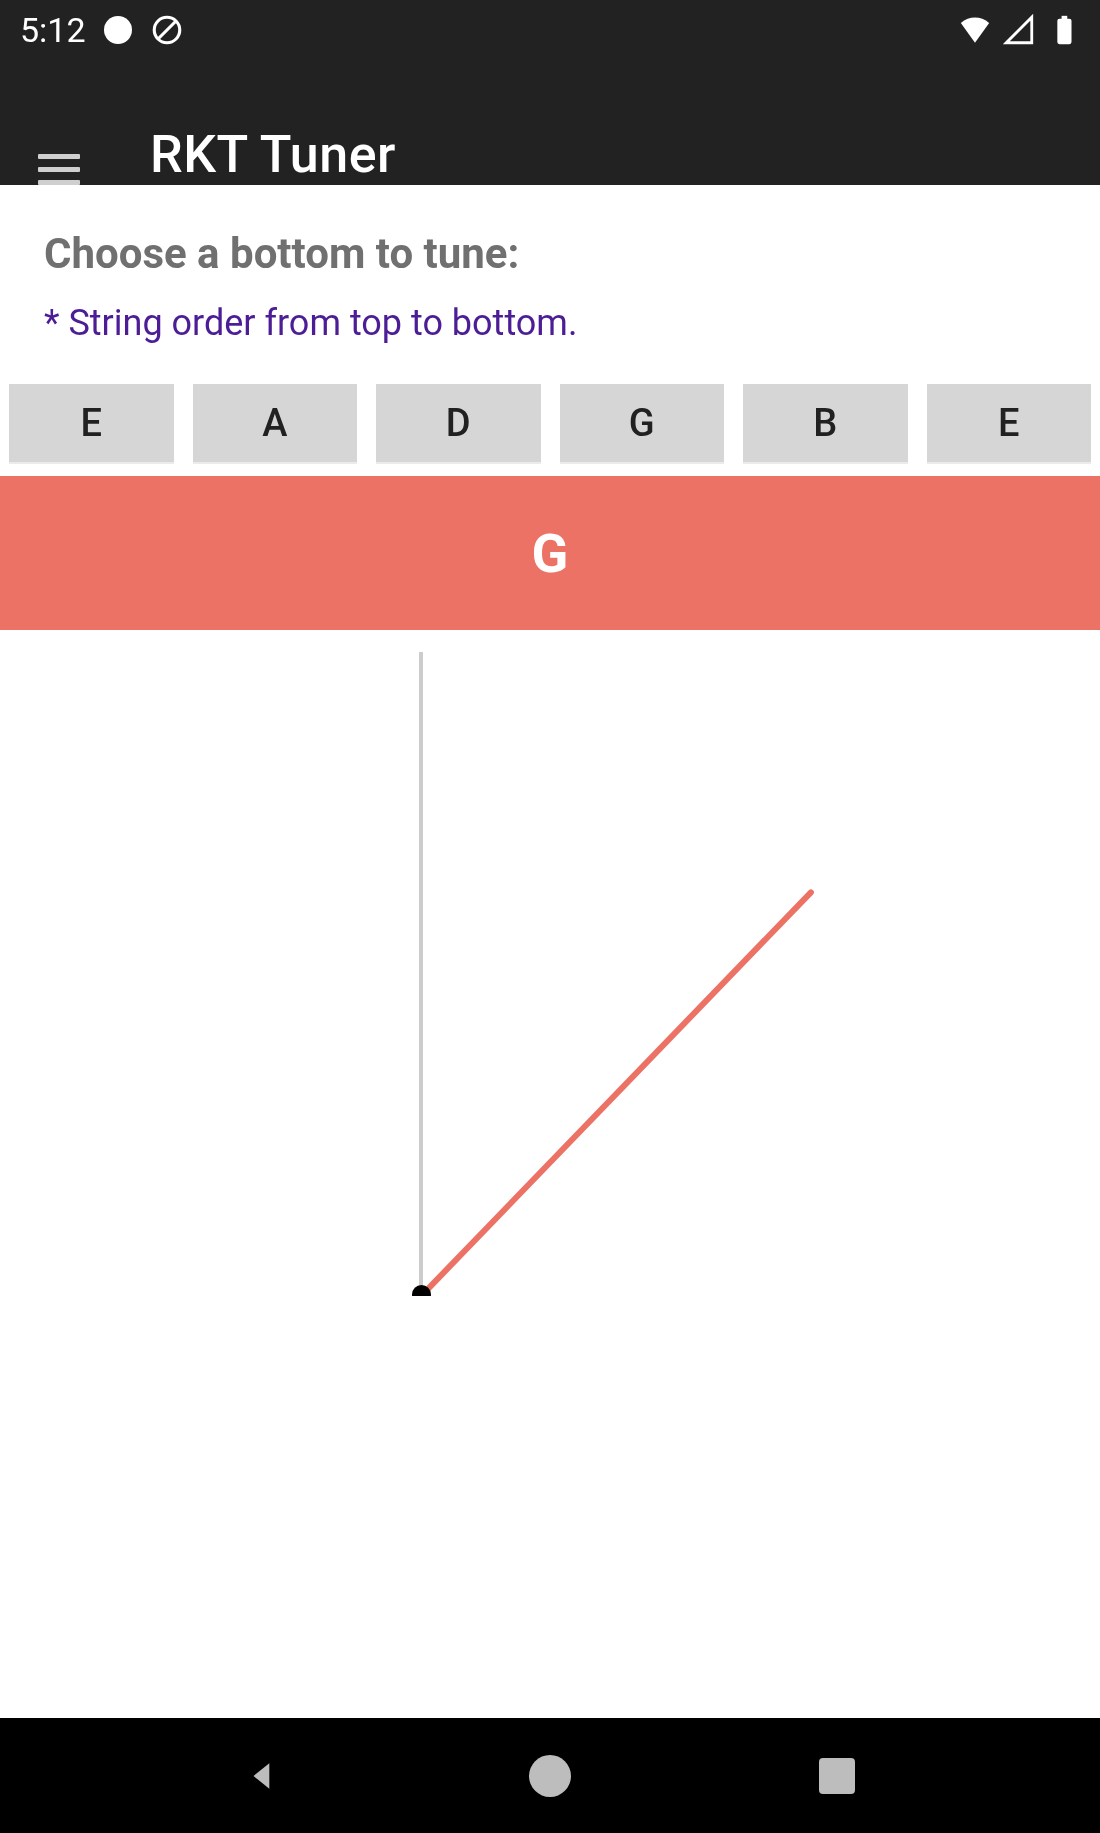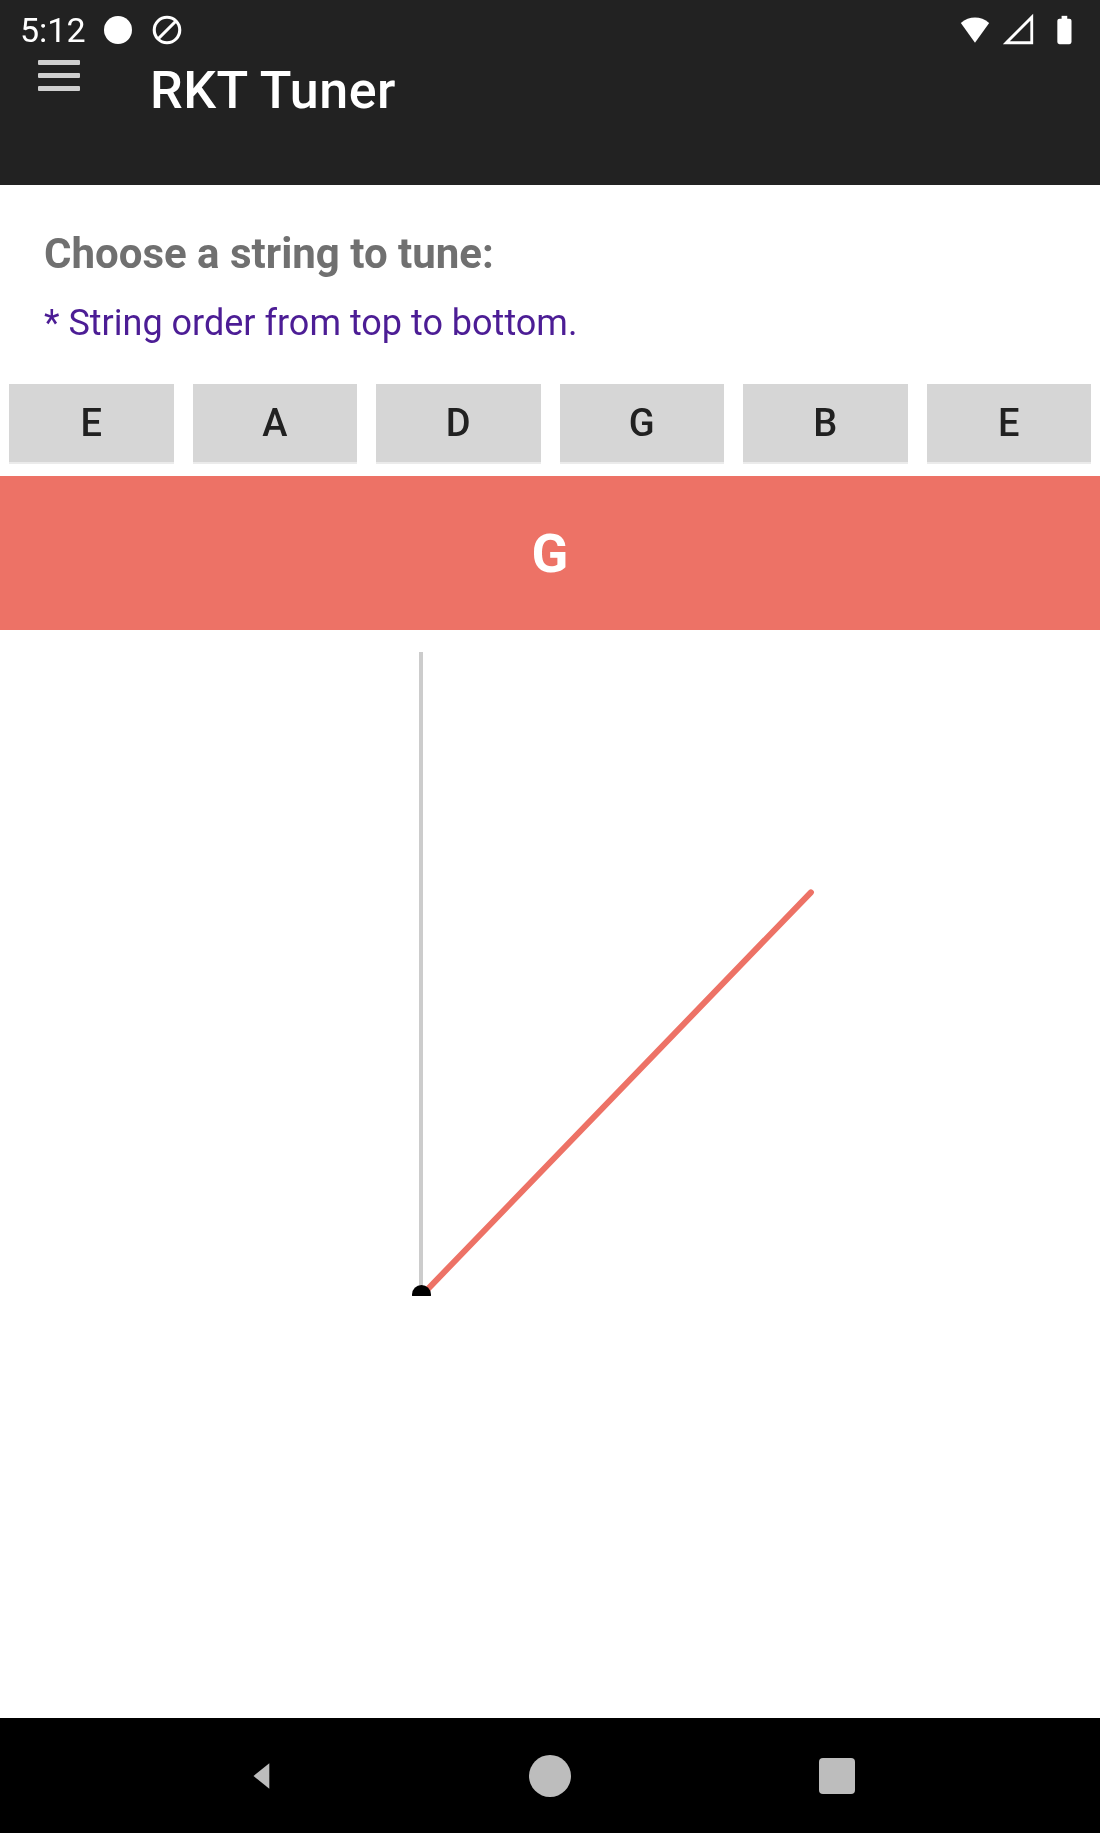--- a/index.html
+++ b/index.html
@@ -30,21 +30,21 @@
     width: 28px; height: 28px; border-radius: 50%; background:#fff;
   }
   .status-icon-svg { width:34px; height:34px; display:block; }
 
   
   .app-bar {
     height: 125px;
     background: #222222;
     color: #ffffff;
     display: flex;
-    align-items: flex-start;
+    align-items: flex-end;
     padding: 0 38px;
     box-sizing: border-box;
   }
   .hamburger { display:flex; flex-direction:column; gap:8px; cursor:pointer; }
   .hamburger .bar { width:42px; height:5px; background:#cfcfcf; border-radius:1px; }
   .app-title {
     margin-left: 70px;
     font-size: 52px;
     font-weight: 500;
     letter-spacing:0.5px;
@@ -180,21 +180,21 @@
 <div class="app-bar">
   <div class="hamburger">
     <div class="bar"></div>
       <div class="bar"></div>
       <div class="bar"></div>
   </div>
   <div class="app-title">RKT Tuner</div>
 </div>
 
 <div class="content">
-  <div class="heading">Choose a string to tune:</div>
+  <div class="heading">Choose a bottom to tune:</div>
   <div class="sub">* String order from top to bottom.</div>
 
   <div class="string-row">
     <div class="string-btn">E</div>
     <div class="string-btn">A</div>
     <div class="string-btn">D</div>
     <div class="string-btn">G</div>
     <div class="string-btn">B</div>
     <div class="string-btn">E</div>
   </div>

